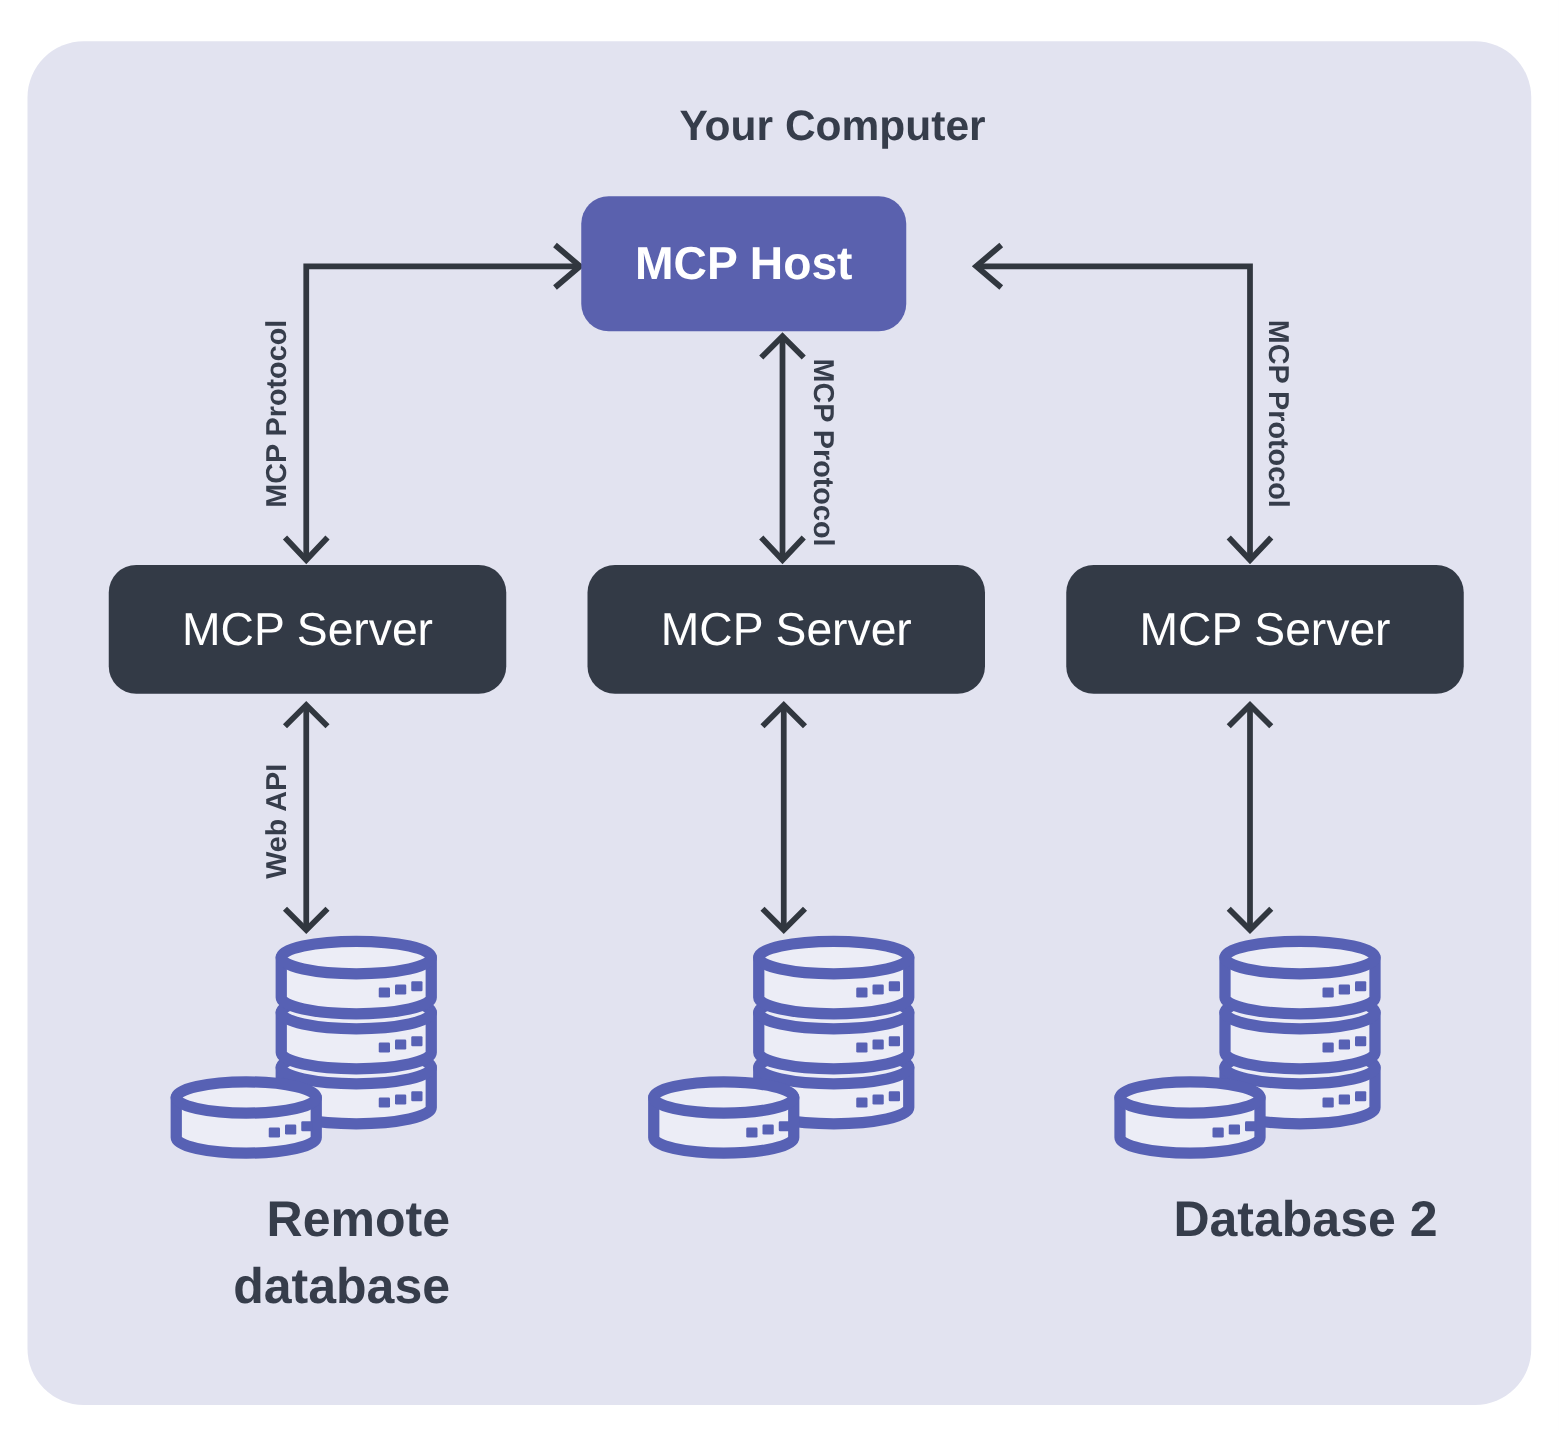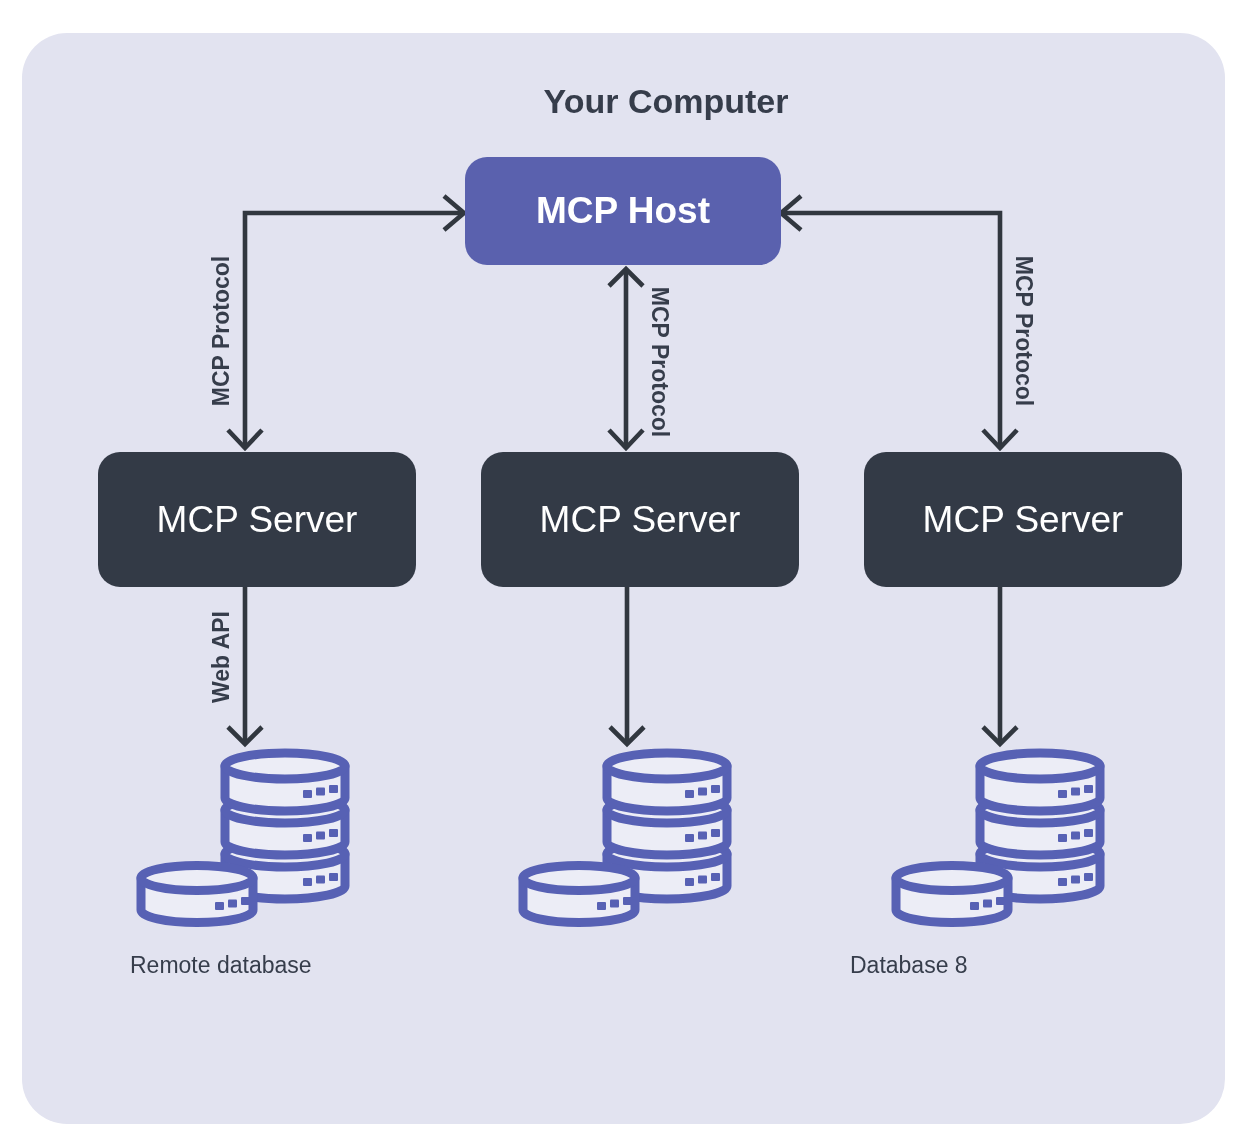--- a/index.html
+++ b/index.html
@@ -41,47 +41,47 @@
     margin-left:44px;
   }
   .box{
     position:absolute;
     display:flex;align-items:center;justify-content:center;
     border-radius:22px;
     color:var(--c-box-text);
     white-space:nowrap;
   }
   .host{
-    left:465px;top:157px;width:316px;height:108px;
+    left:465px;top:157px;width:260px;height:108px;
     background:var(--c-host-box);
     font-size:37px;font-weight:700;align-items:center;
   }
   .server{
-    top:452px;width:318px;height:135px;
+    top:452px;width:318px;height:103px;
     background:var(--c-server-box);
-    font-size:37px;font-weight:500;margin-left:11px;
+    font-size:37px;font-weight:500;
   }
   .server-left{left:87px;}
   .server-center{left:470px;}
   .server-right{left:853px;}
   .vlabel{
     position:absolute;
     font-size:23px;font-weight:700;
     color:var(--c-text);
     white-space:nowrap;
   }
   .vlabel.ccw{transform:translate(-50%,-50%) rotate(-90deg);}
   .vlabel.cw{transform:translate(-50%,-50%) rotate(90deg);}
   .dblabel{
     position:absolute;
     top:950px;
     width:300px;
     transform:translateX(-50%);
-    text-align:left;
-    font-size:23px;font-weight:400;
+    text-align:right;
+    font-size:40px;font-weight:700;
     line-height:1.33;
     color:var(--c-text);
   }
   .dblabel.narrow{width:230px;}
   svg.overlay{position:absolute;left:0;top:0;}
   .arrow path{
     fill:none;
     stroke:var(--c-arrow);
     stroke-width:4.6;
     stroke-linejoin:miter;
@@ -197,15 +197,15 @@
   <div class="box server server-right">
     <span>MCP Server</span>
   </div>
 
   <div class="vlabel ccw" style="left:221px;top:331px;">MCP Protocol</div>
   <div class="vlabel cw" style="left:659px;top:362px;">MCP Protocol</div>
   <div class="vlabel cw" style="left:1023px;top:331px;">MCP Protocol</div>
   <div class="vlabel ccw" style="left:221px;top:657px;">Web API</div>
 
   <div class="dblabel narrow" style="left:245px;">Remote database</div>
-  <div class="dblabel" style="left:1000px;">Database 8</div>
+  <div class="dblabel" style="left:1000px;">Database 2</div>
 
 </div>
 
 </body></html>

